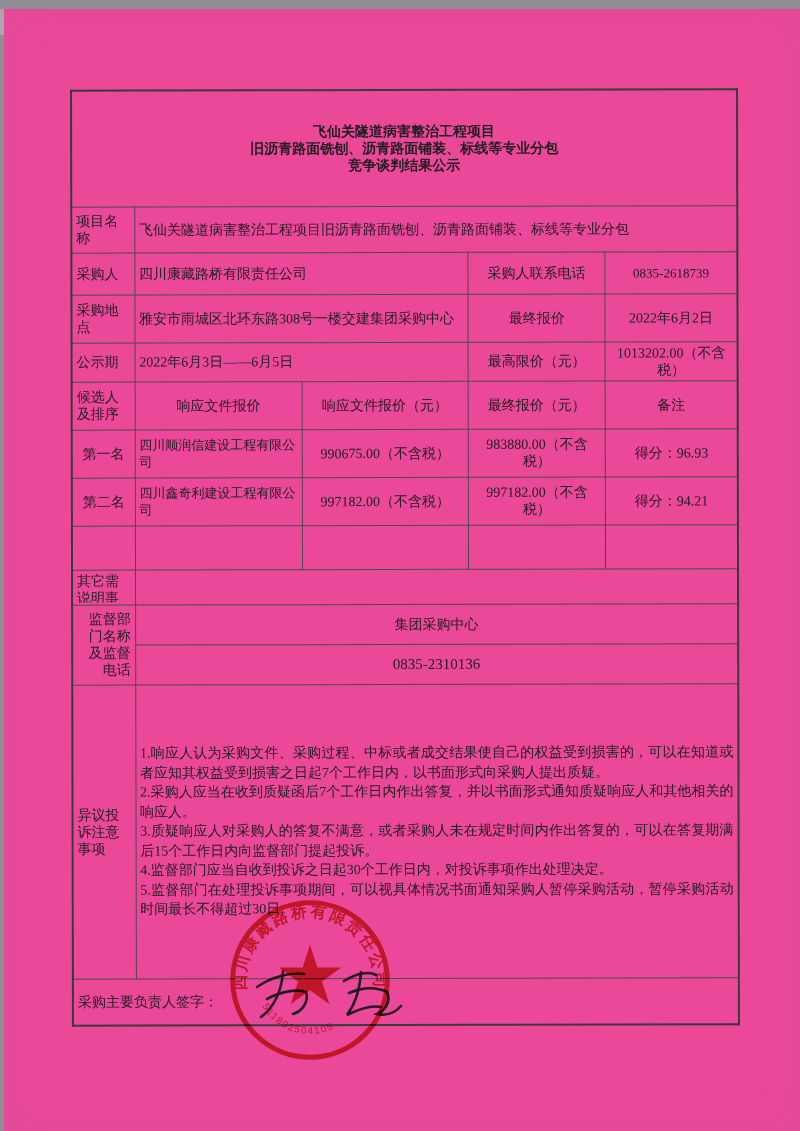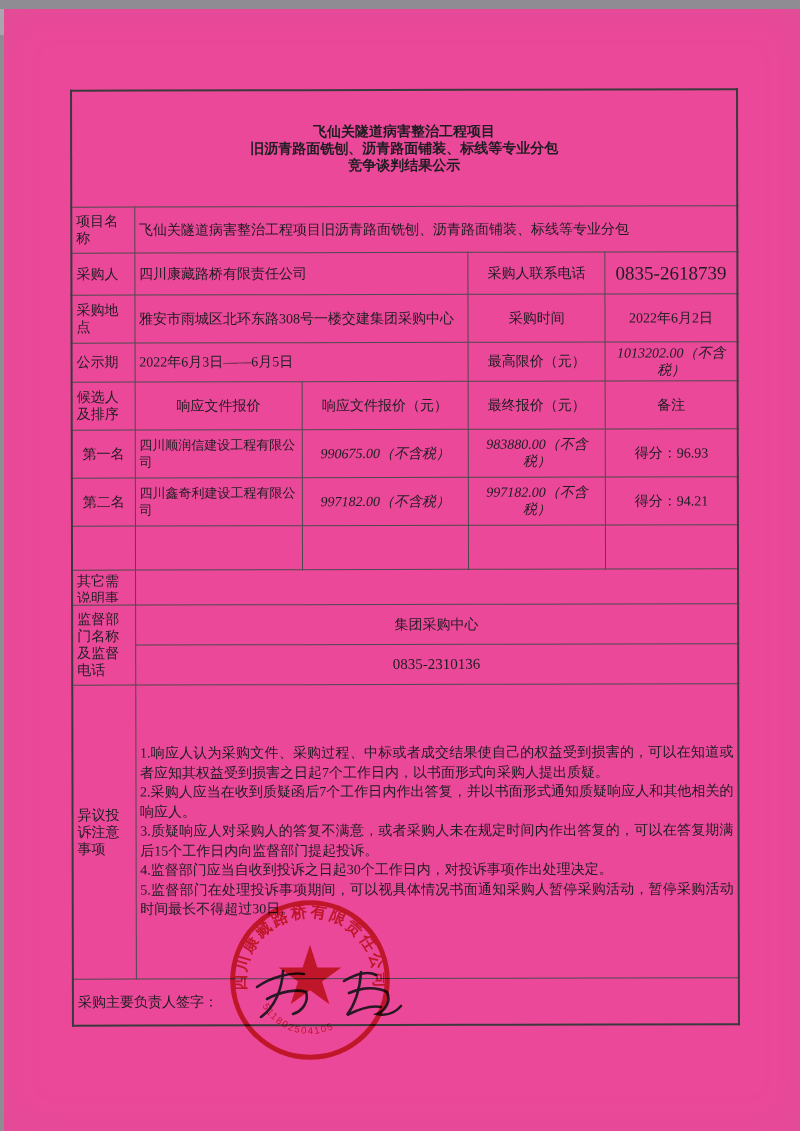--- a/index.html
+++ b/index.html
@@ -8,25 +8,25 @@
     background:#ec4899;box-shadow:inset 0 0 40px rgba(120,115,135,.12);}
   #doc-table{position:absolute;left:67px;top:80px;width:668px;
     border-collapse:collapse;table-layout:fixed;color:#1d1d21;
     transform:rotate(-0.12deg);}
   #doc-table td{border:1px solid #4a4a4e;vertical-align:middle;
     font-size:14px;line-height:17px;word-break:break-all;padding:2px 4px;}
   #doc-table{border:2px solid #3a3a3e;}
   .title-cell{text-align:center;font-family:"Liberation Sans","DejaVu Sans",sans-serif;
     font-weight:bold;font-size:20px;line-height:31px;border-bottom:1px solid #4a4a4e;}
   .lbl{padding:2px 3px;}
-  .lbl-c{text-align:left;}
+  .lbl-c{text-align:right;}
   .val{padding-left:7px;}
   .ctr{text-align:center;}
   .num{font-family:"Liberation Serif","DejaVu Serif",serif;}
-  .small-num{font-size:12.5px;font-style:italic;}
+  .small-num{font-size:12.5px;}
   .clip-lbl{height:30px;overflow:hidden;}
   .obj-cell{padding:6px 10px 6px 8px;}
   .obj-cell p{margin:0;font-size:14px;line-height:19.5px;text-align:justify;}
   .sig-cell{font-size:15px;padding-left:8px;}
   #stamp{position:absolute;left:222px;top:887px;width:168px;height:168px;
     mix-blend-mode:multiply;opacity:.88;pointer-events:none;}
   #signature{position:absolute;left:245px;top:950px;width:170px;height:70px;
     pointer-events:none;}
   #page-top-edge{position:absolute;left:0;top:0;width:800px;height:9px;background:#8f8c94;}
   #page-left-edge{position:absolute;left:0;top:35px;width:4px;bottom:0;background:#8f8c94;}
@@ -59,27 +59,27 @@
 
     <tr style="height:46px">
       <td class="lbl">项目名称</td>
       <td colspan="4" class="val">飞仙关隧道病害整治工程项目旧沥青路面铣刨、沥青路面铺装、标线等专业分包</td>
     </tr>
 
     <tr style="height:42px">
       <td class="lbl">采购人</td>
       <td colspan="2" class="val">四川康藏路桥有限责任公司</td>
       <td class="ctr">采购人联系电话</td>
-      <td class="ctr num" style="font-size:19px">0835-2618739</td>
+      <td class="ctr num" style="font-size:13px">0835-2618739</td>
     </tr>
 
     <tr style="height:48px">
       <td class="lbl">采购地点</td>
       <td colspan="2" class="val">雅安市雨城区北环东路308号一楼交建集团采购中心</td>
-      <td class="ctr">采购时间</td>
+      <td class="ctr">最终报价</td>
       <td class="ctr">2022年6月2日</td>
     </tr>
 
     <tr style="height:33px">
       <td class="lbl">公示期</td>
       <td colspan="2" class="val">2022年6月3日——6月5日</td>
       <td class="ctr">最高限价（元）</td>
       <td class="ctr num small-num">1013202.00（不含税）</td>
     </tr>
 

